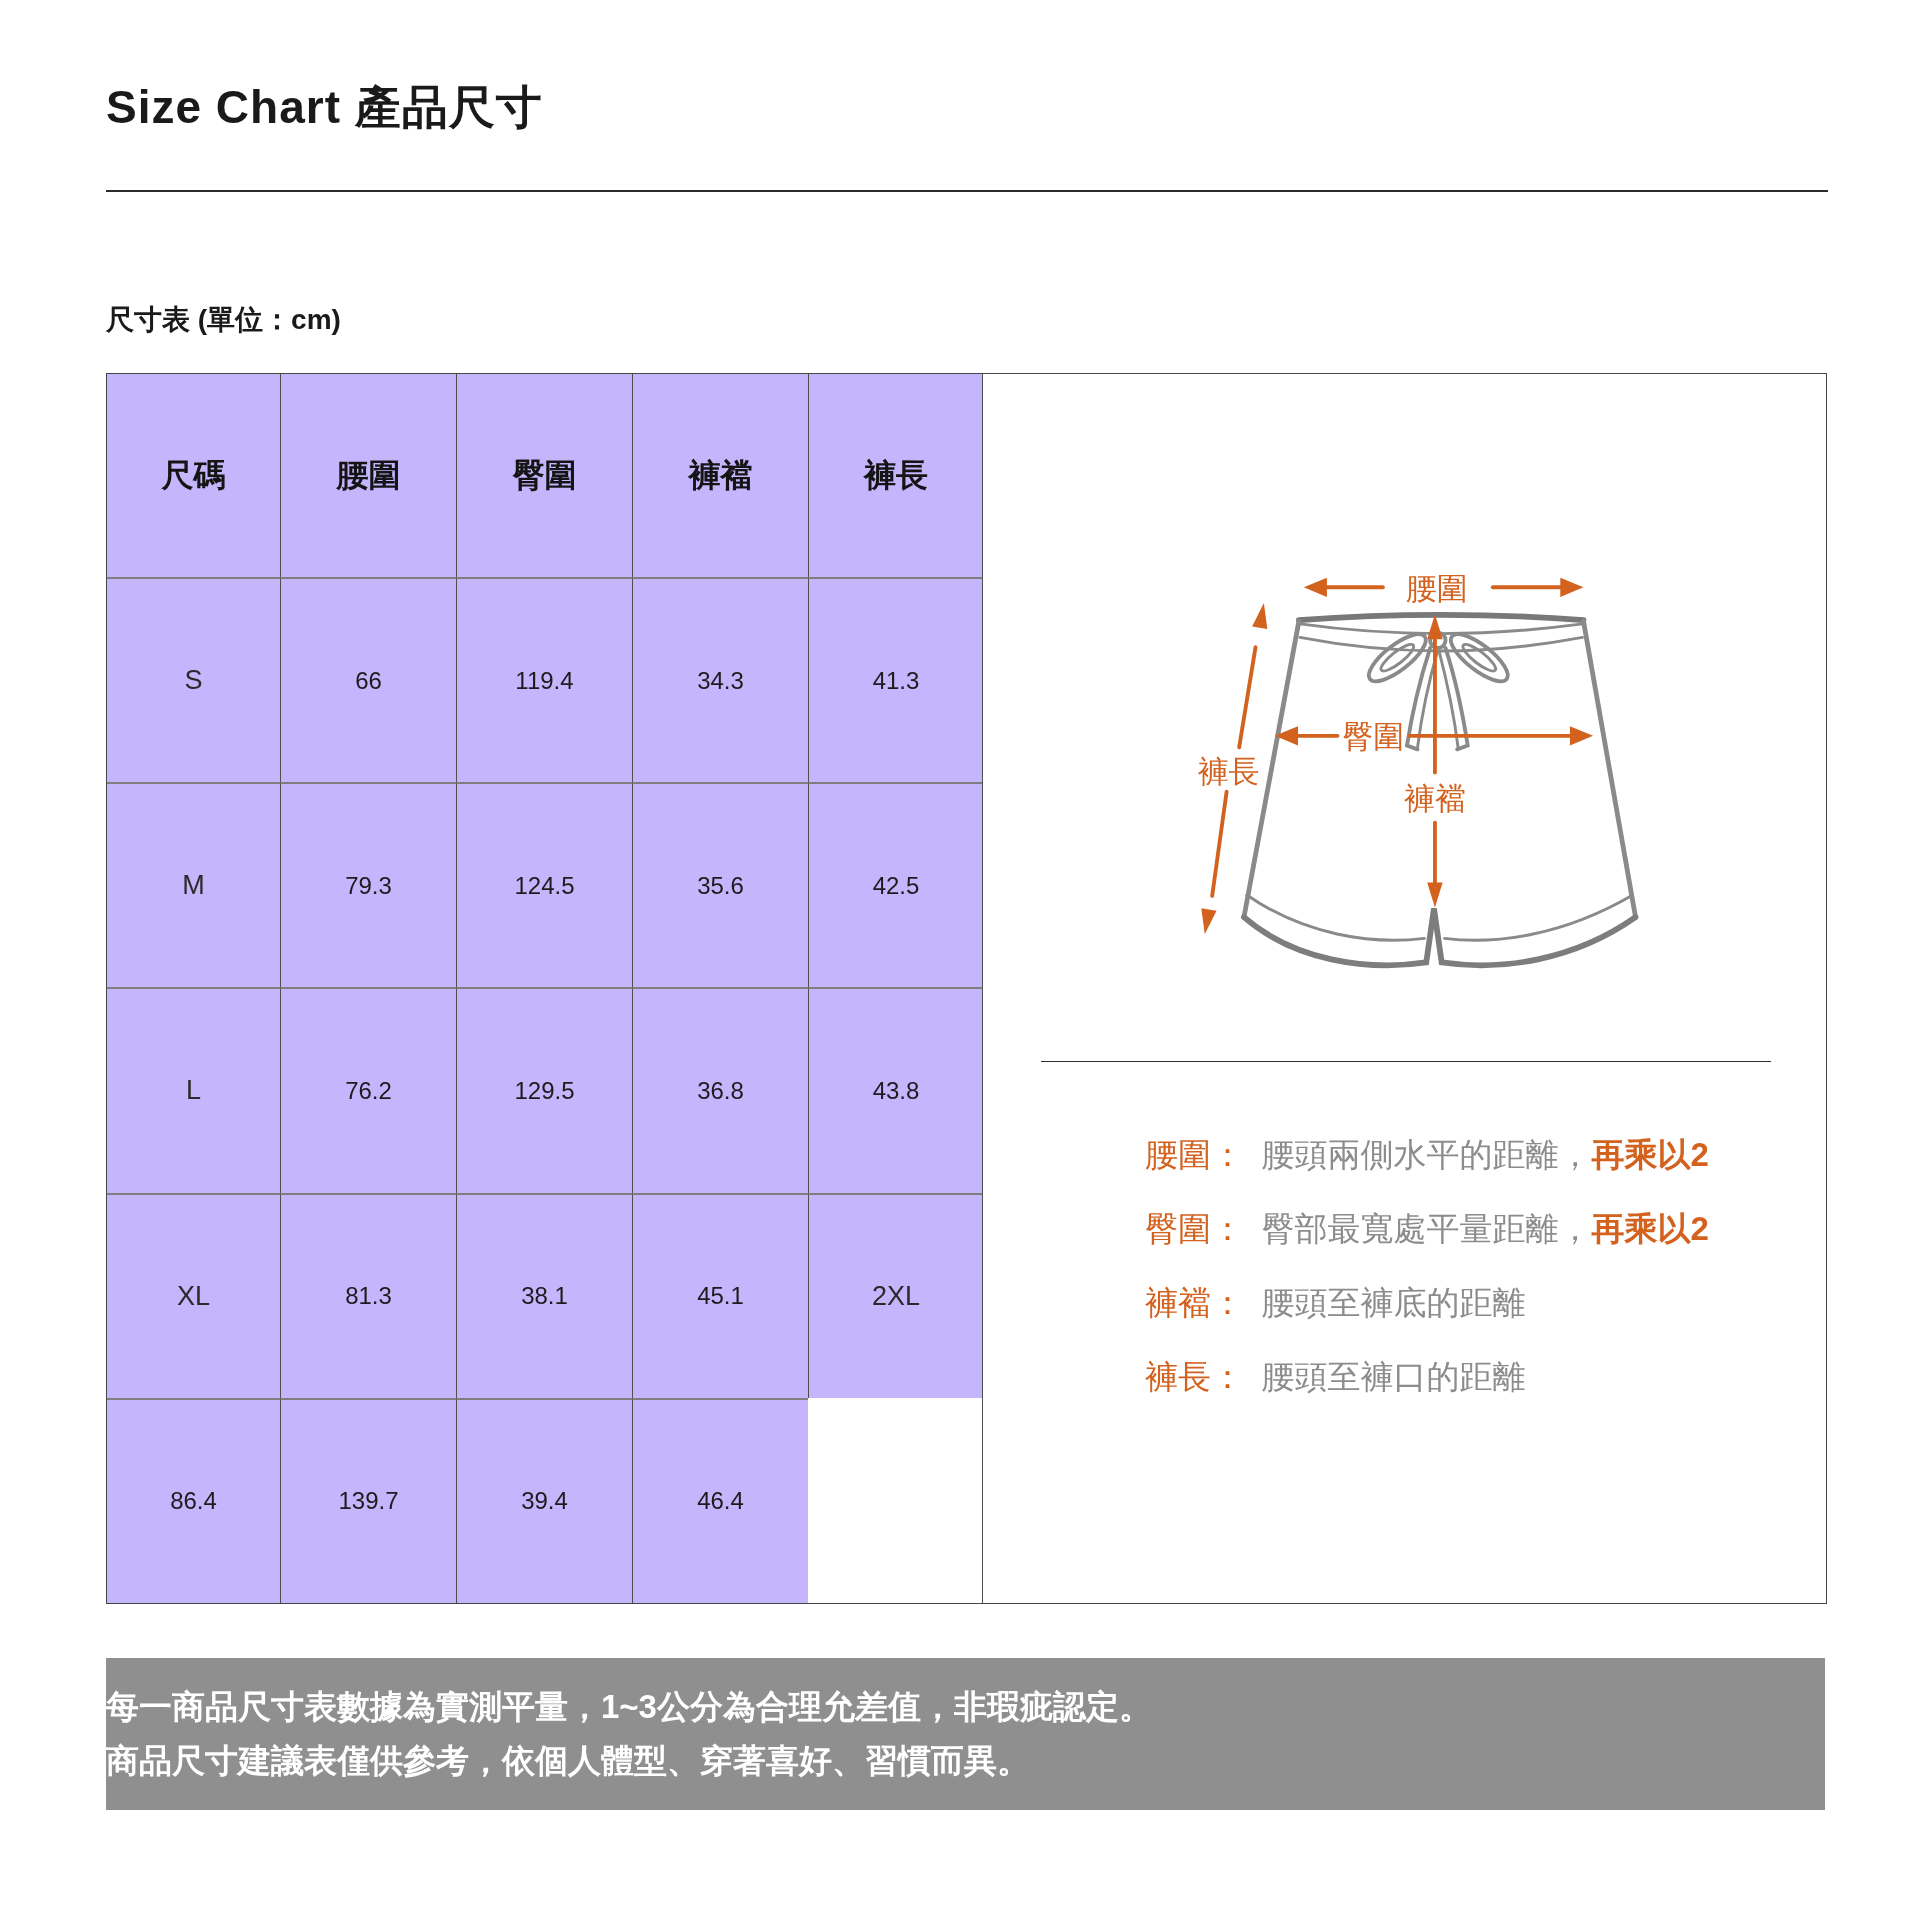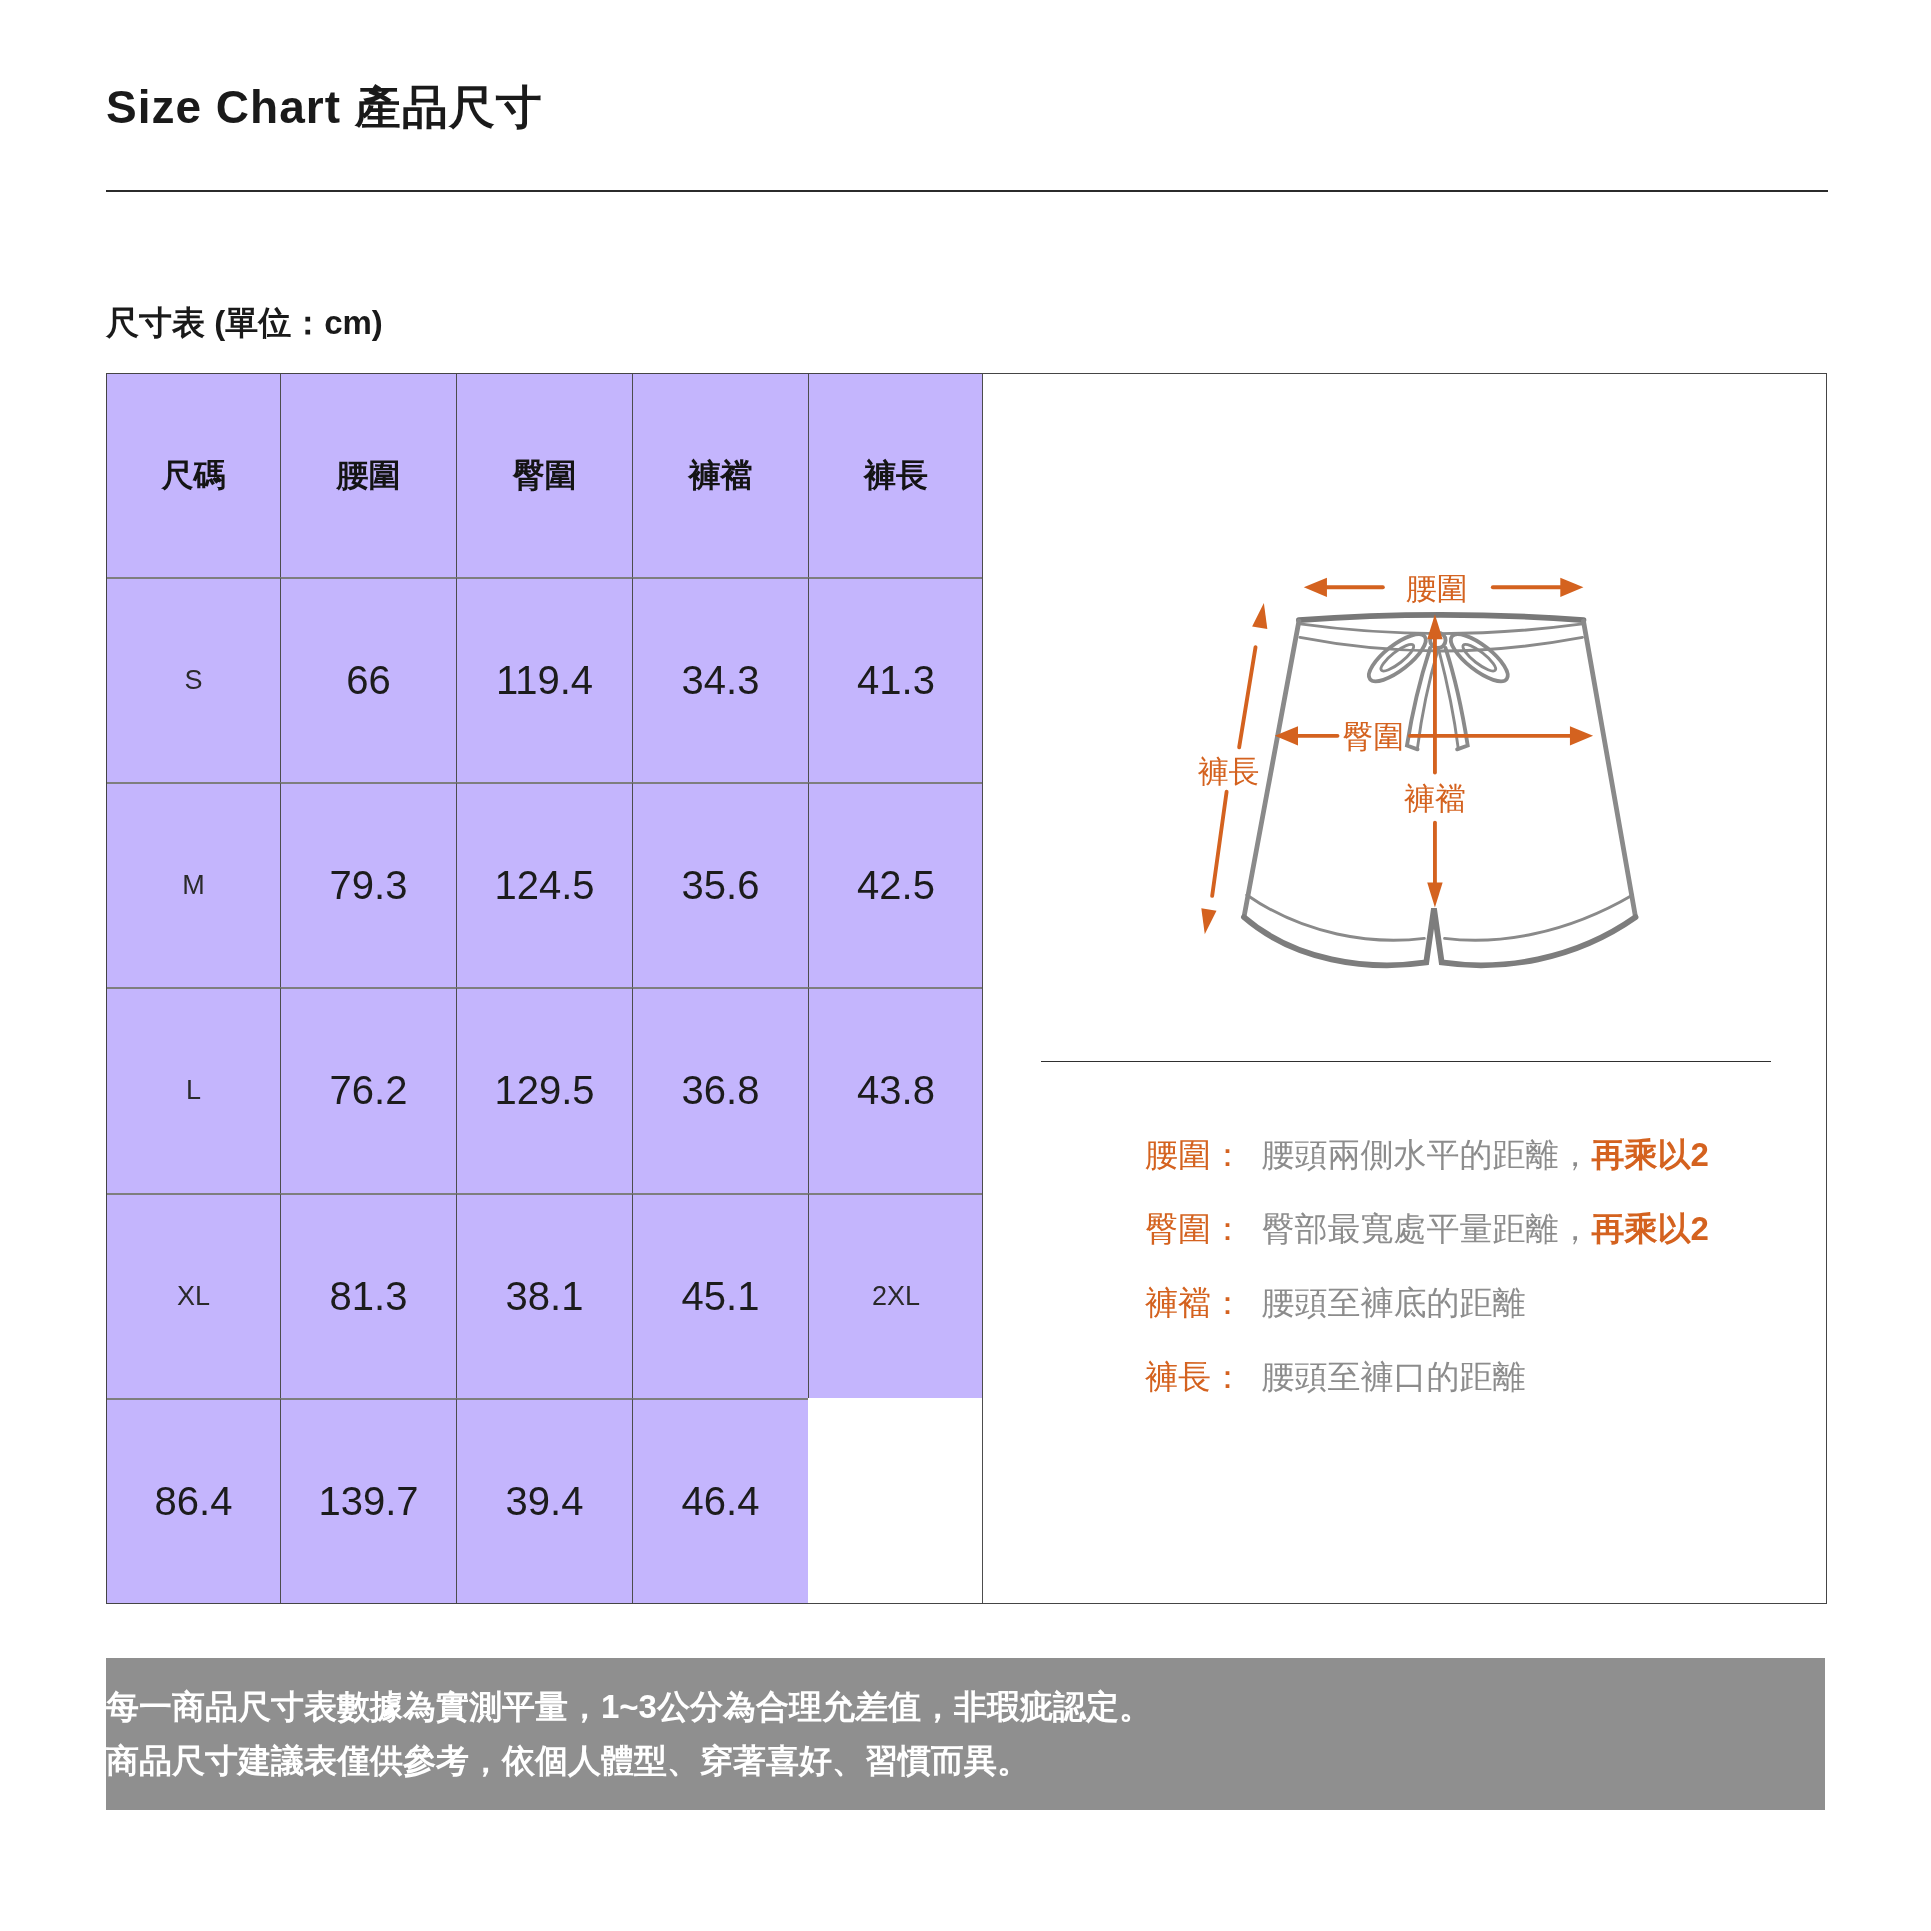--- a/index.html
+++ b/index.html
@@ -5,40 +5,40 @@
   html,body{margin:0;padding:0;background:#ffffff;}
   #canvas{
     position:relative;width:1931px;height:1931px;background:#ffffff;overflow:hidden;
     font-family:"Liberation Sans","DejaVu Sans",sans-serif;color:#1e1e1e;
   }
   .abs{position:absolute;}
 
   
   #page-title{left:106px;top:77px;font-size:46px;font-weight:bold;letter-spacing:1px;color:#1a1a1a;}
   #title-rule{left:106px;top:190px;width:1722px;height:0;border-top:2.9px solid #2b2b2b;}
-  #subtitle{left:106px;top:301px;font-size:33px;font-weight:bold;color:#1a1a1a;}
+  #subtitle{left:106px;top:301px;font-size:28px;font-weight:bold;color:#1a1a1a;}
 
   
   #outer-box{left:106px;top:373px;width:1719px;height:1229px;border:1.9px solid #454545;}
 
   
   #size-table{
     position:absolute;left:0;top:0;width:875px;height:100%;
     display:grid;grid-template-columns:173px 176px 176px 176px 175px;
     grid-template-rows:203px repeat(5,1fr);
   }
   #size-table > div{
     box-sizing:border-box;display:flex;align-items:center;justify-content:center;
     border-left:1.9px solid #4d4d4d;border-top:2.9px solid #7e7e7e;background:#c4b5fd;
   }
   #size-table > div:nth-child(-n+5){border-top:none;}
   #size-table > div:nth-child(5n+1){border-left:none;}
   .hcell{font-size:32px;font-weight:bold;color:#141414;}
   .scell{font-size:27px;color:#2a2a2a;}
-  .vcell{font-size:40px;color:#1c1c1c;}
+  .vcell{font-size:24px;color:#1c1c1c;}
 
   
   #right-panel{position:absolute;left:875px;top:0;width:840px;height:100%;border-left:1.9px solid #4d4d4d;background:#ffffff;}
 
   
   #diagram-svg{left:1188px;top:568px;}
   .orange-label{font-size:32px;fill:#d4621f;font-family:"Liberation Sans","DejaVu Sans",sans-serif;}
 
   
   #legend-divider{left:1041px;top:1061px;width:730px;height:0;border-top:1.9px solid #2f2f2f;}

